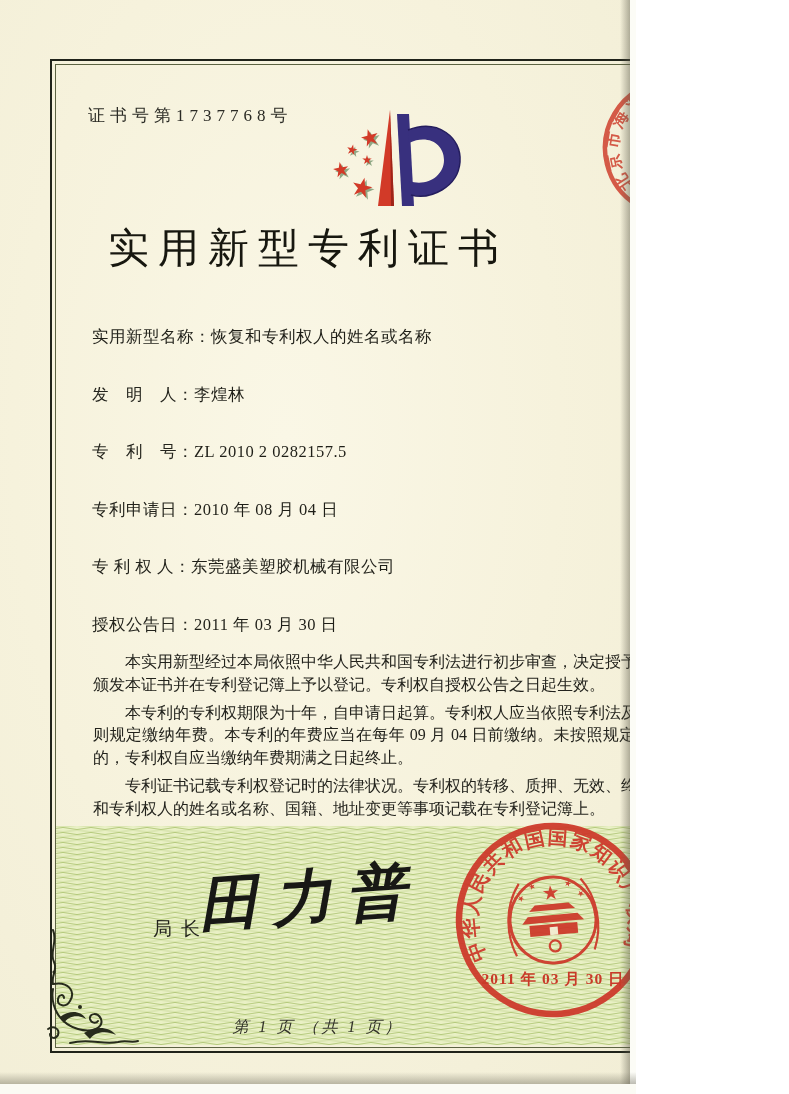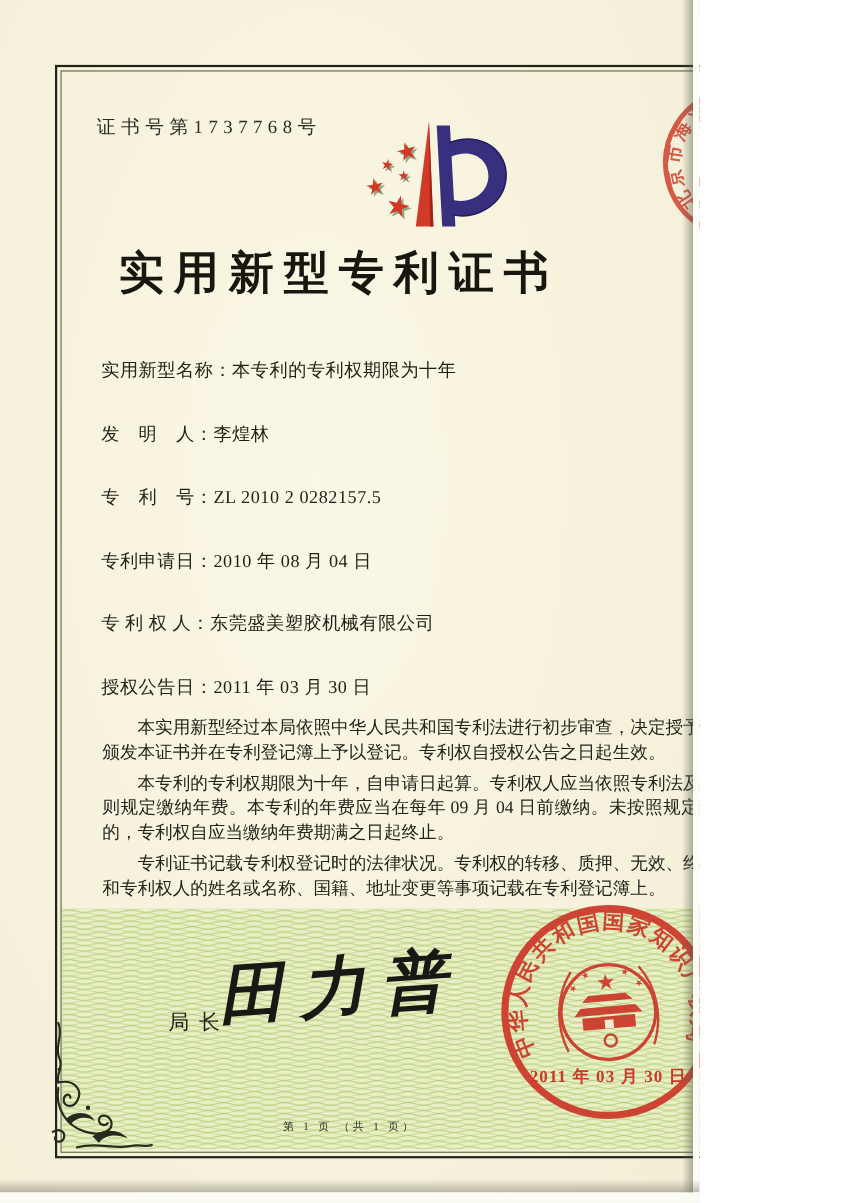--- a/index.html
+++ b/index.html
@@ -26,42 +26,42 @@
   .band{position:absolute;left:56px;top:826px;width:676px;height:219px;}
 
   .cert-no{position:absolute;left:88px;top:104px;font-size:17px;letter-spacing:5px;color:#2b2b25;}
 
   .logo{position:absolute;left:318px;top:104px;width:152px;height:116px;}
 
   .tax-stamp{position:absolute;left:595px;top:71px;width:154px;height:154px;
     transform:rotate(-14deg);opacity:.9;}
 
   .title{position:absolute;left:0;right:20px;top:221px;text-align:center;
-    font-size:41px;font-weight:700;letter-spacing:9px;color:#17170f;}
+    font-size:41px;font-weight:400;letter-spacing:9px;color:#17170f;}
 
   .fields{position:absolute;left:92px;top:326px;width:600px;}
   .field{height:57.5px;font-size:16.5px;letter-spacing:.5px;white-space:nowrap;}
   .field .lbl{color:#24241d;}
   .field .val{color:#1f1f18;}
 
   .body-text{position:absolute;left:88px;top:646px;width:618px;
     font-size:16px;line-height:22.8px;text-align:justify;color:#23231d;}
   .body-text p{margin:5px;text-indent:2em;}
 
   .director{position:absolute;left:141px;top:916px;font-size:19px;letter-spacing:9px;color:#23231d;margin-left:12px;}
   .signature{position:absolute;left:198px;top:858px;font-size:60px;font-style:italic;font-weight:600;
     letter-spacing:14px;color:#181815;transform:rotate(-4deg);white-space:nowrap;}
 
   .office-seal{position:absolute;left:450px;top:817px;width:206px;height:206px;
     transform:rotate(-5deg);opacity:.92;}
   .seal-date{position:absolute;left:452px;top:969px;width:202px;text-align:center;
     font-size:15.5px;letter-spacing:1px;font-weight:600;color:#c93a29;}
 
   .footer{position:absolute;left:0;right:0;top:1017px;text-align:center;
-    font-size:10px;letter-spacing:3px;color:#32322a;}
+    font-size:16px;letter-spacing:3px;color:#32322a;font-style:italic;}
 
   .flourish{position:absolute;width:102px;height:127px;}
   .flourish.bl{left:39px;top:928px;}
   .flourish.br{left:648px;top:928px;transform:scaleX(-1);}
 </style>
 </head>
 <body>
 
 <div class="page">
 
@@ -159,21 +159,21 @@
       </text>
       <text x="77" y="72" text-anchor="middle" font-size="16" letter-spacing="3">印花税</text>
       <text x="77" y="93" text-anchor="middle" font-size="15" letter-spacing="2">代扣专用章</text>
     </g>
   </svg>
 
   <div class="title">实用新型专利证书</div>
 
   <div class="fields">
     <div class="field">
-      <span class="lbl">实用新型名称：</span><span class="val">本专利的专利权期限为十年</span>
+      <span class="lbl">实用新型名称：</span><span class="val">恢复和专利权人的姓名或名称</span>
     </div>
     <div class="field">
       <span class="lbl">发　明　人：</span><span class="val">李煌林</span>
     </div>
     <div class="field">
       <span class="lbl">专　利　号：</span><span class="val">ZL 2010 2 0282157.5</span>
     </div>
     <div class="field">
       <span class="lbl">专利申请日：</span><span class="val">2010 年 08 月 04 日</span>
     </div>

